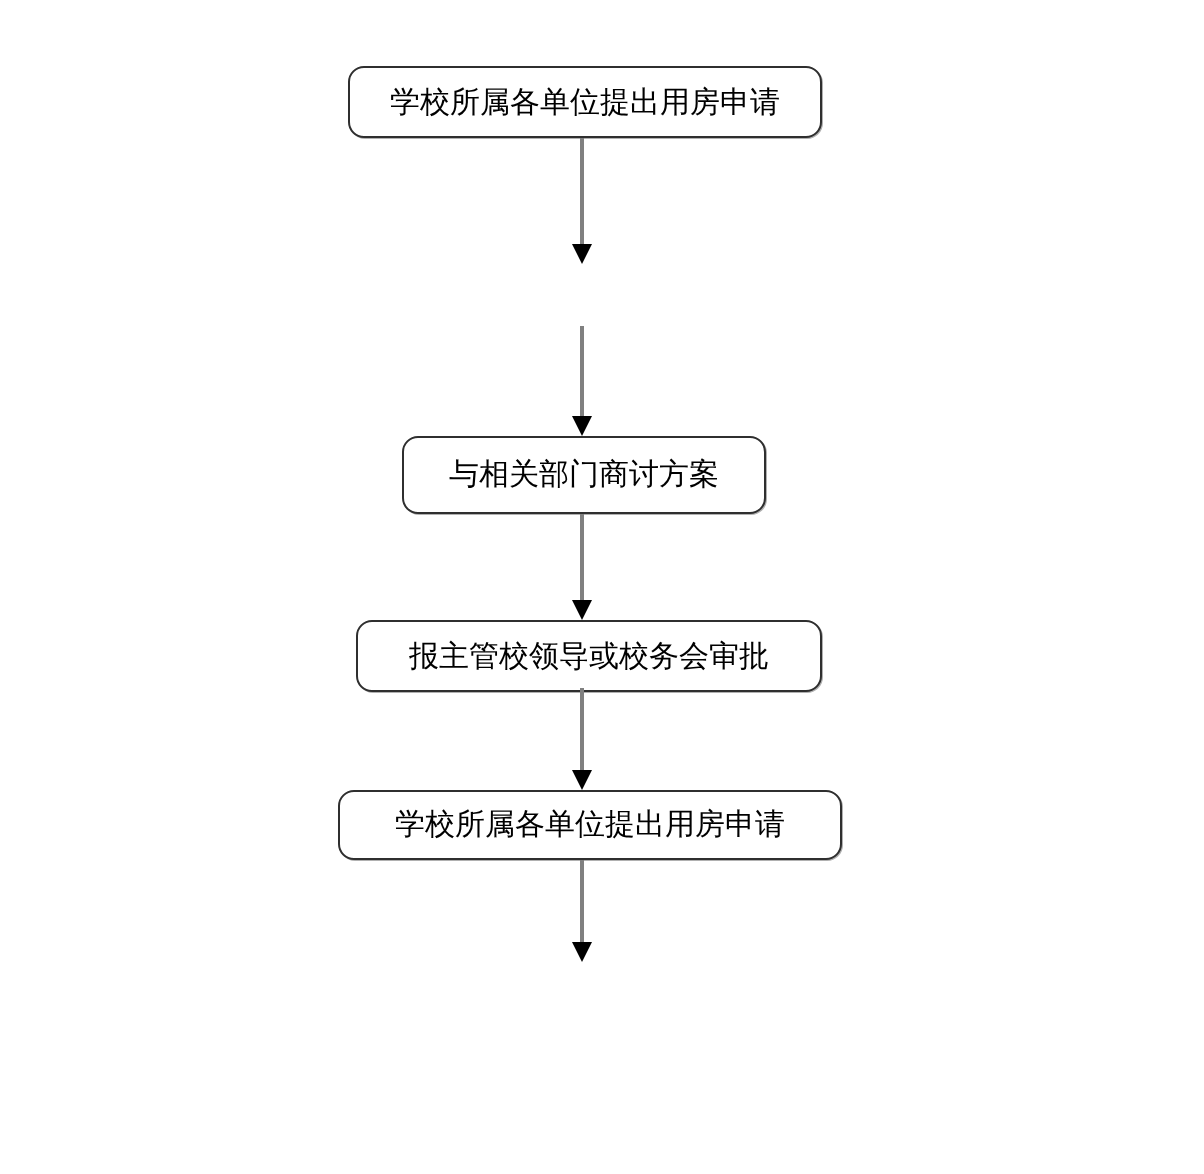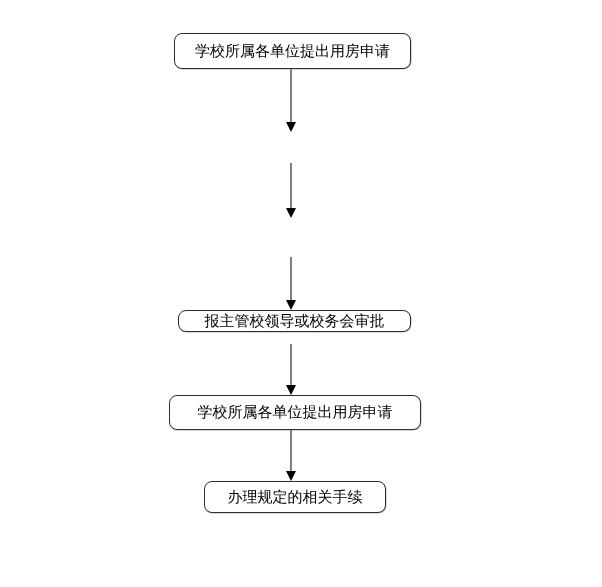--- a/index.html
+++ b/index.html
@@ -26,21 +26,21 @@
     display: flex;
     align-items: center;
     justify-content: center;
     text-align: center;
     white-space: nowrap;
     box-shadow: 0.5px 0.5px 0 0 #b0b0b0;
   }
   .node1 { left: 174px; top: 33px;  width: 237px; height: 36px; }
   .node2 { left: 172px; top: 132px; width: 241px; height: 31px; }
   .node3 { left: 201px; top: 218px; width: 182px; height: 39px; }
-  .node4 { left: 178px; top: 310px; width: 233px; height: 22px; }
+  .node4 { left: 178px; top: 310px; width: 233px; height: 36px; }
   .node5 { left: 169px; top: 395px; width: 252px; height: 35px; }
   .node6 { left: 204px; top: 481px; width: 182px; height: 32px; }
 
   .arrow {
     position: absolute;
     width: 11px;
     left: 285px; 
     display: flex;
     flex-direction: column;
     align-items: center;
@@ -74,35 +74,35 @@
     <div class="arrow-line"></div>
     <div class="arrow-head"></div>
   </div>
 
 
   <div class="arrow a2">
     <div class="arrow-line"></div>
     <div class="arrow-head"></div>
   </div>
 
+  <div class="node node3">与相关部门商讨方案</div>
 
   <div class="arrow a3">
     <div class="arrow-line"></div>
     <div class="arrow-head"></div>
   </div>
 
   <div class="node node4">报主管校领导或校务会审批</div>
 
   <div class="arrow a4">
     <div class="arrow-line"></div>
     <div class="arrow-head"></div>
   </div>
 
   <div class="node node5">学校所属各单位提出用房申请</div>
 
   <div class="arrow a5">
     <div class="arrow-line"></div>
     <div class="arrow-head"></div>
   </div>
 
-  <div class="node node6">办理规定的相关手续</div>
 
 </div>
 
 </body></html>

